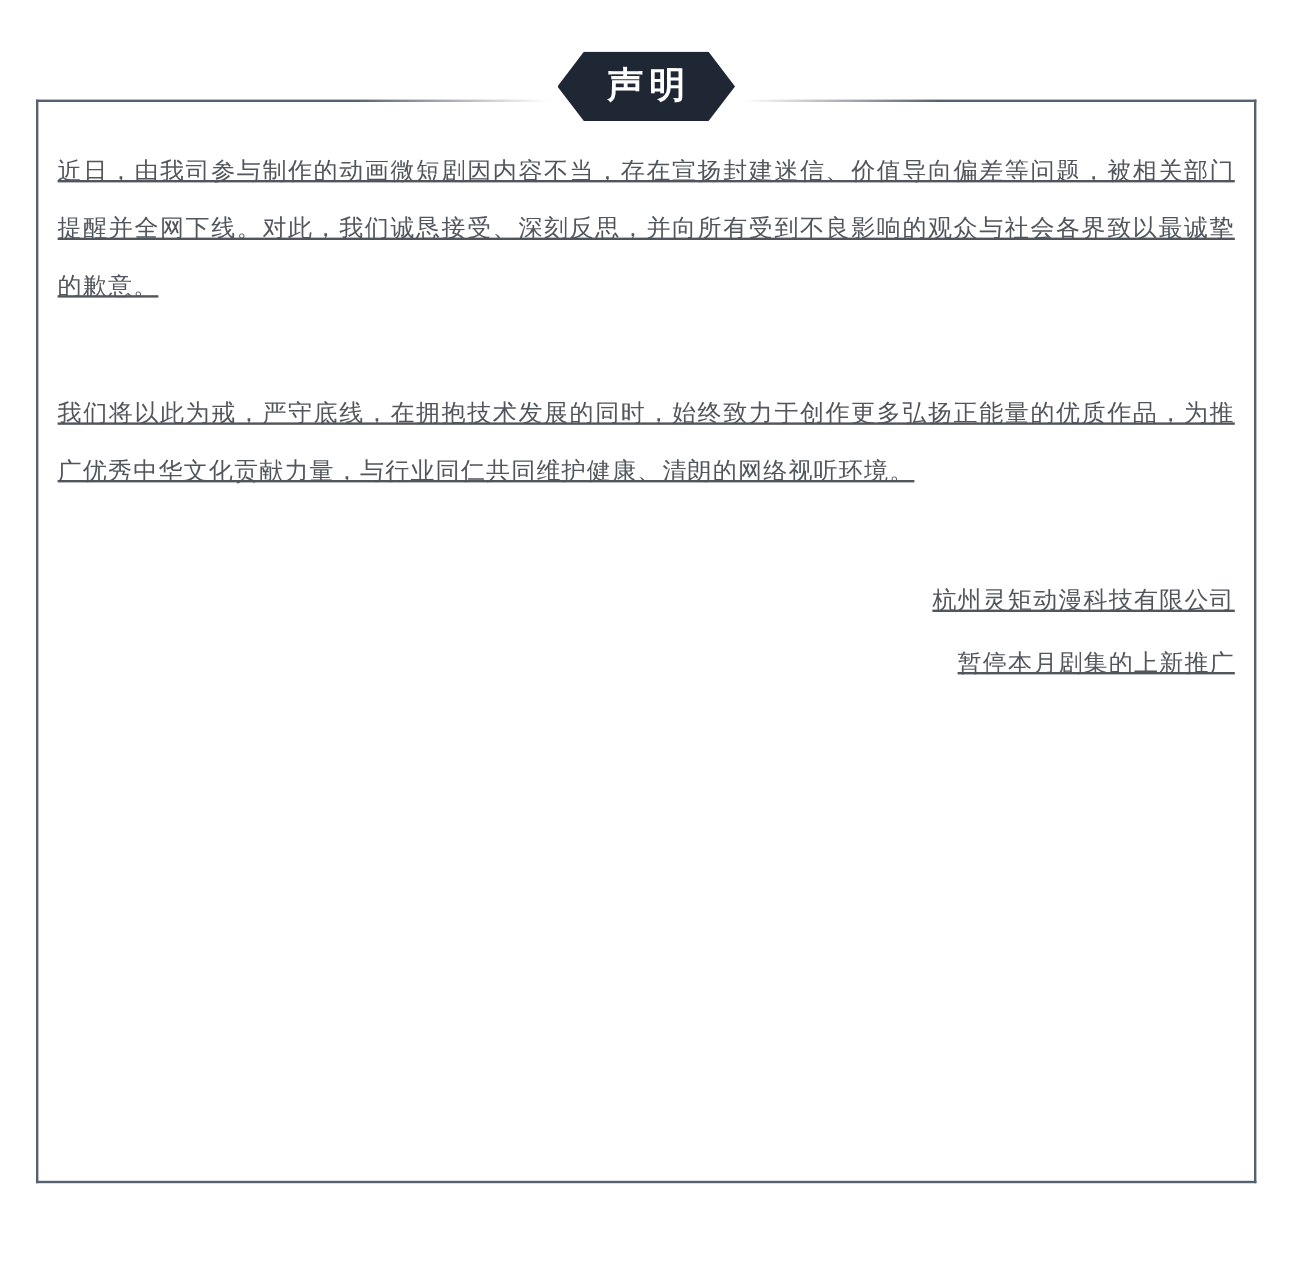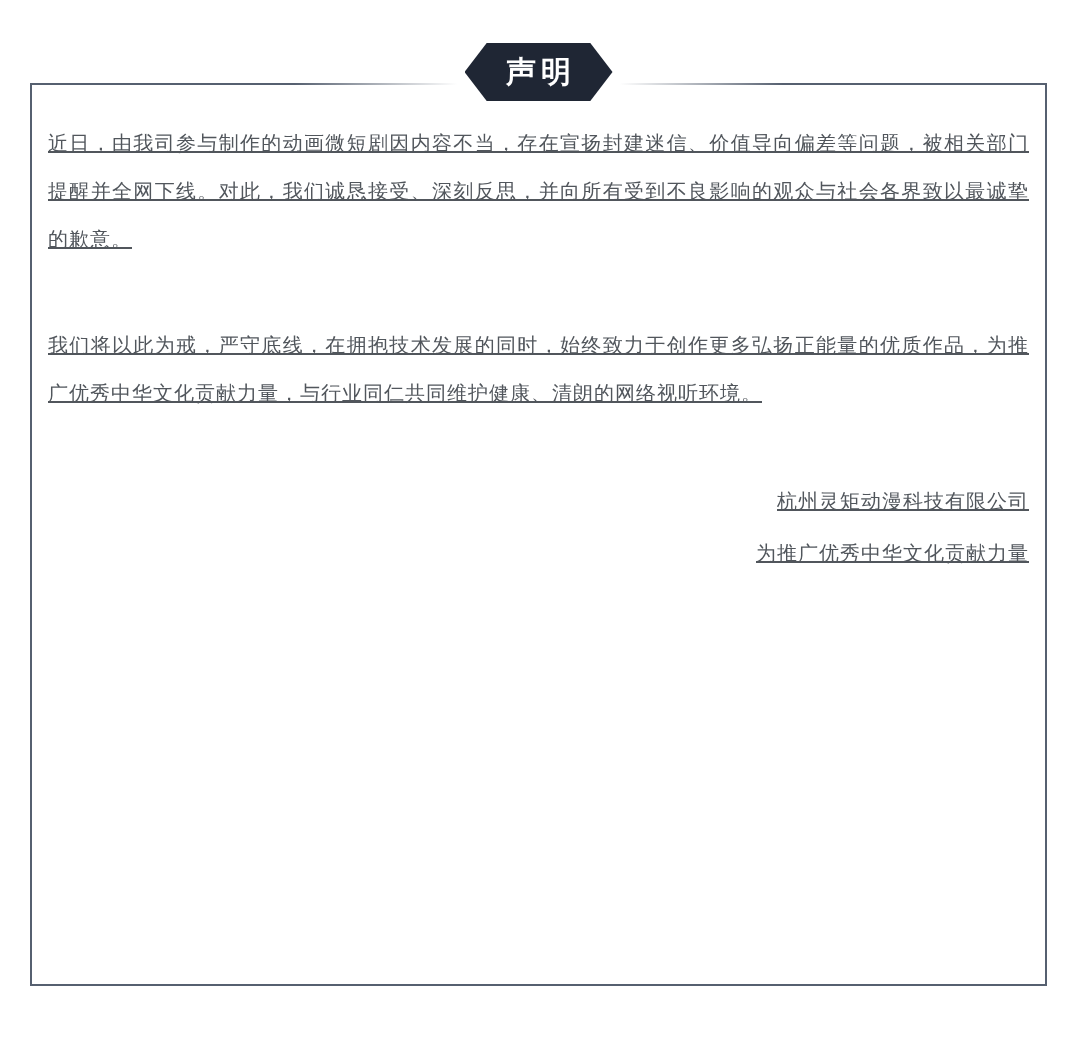--- a/index.html
+++ b/index.html
@@ -58,16 +58,16 @@
 
 <div class="statement-box">
   <div class="badge">
     <span class="badge-label">声明</span>
   </div>
   <div class="content">
     <p>近日，由我司参与制作的动画微短剧因内容不当，存在宣扬封建迷信、价值导向偏差等问题，被相关部门提醒并全网下线。对此，我们诚恳接受、深刻反思，并向所有受到不良影响的观众与社会各界致以最诚挚的歉意。</p>
     <p>我们将以此为戒，严守底线，在拥抱技术发展的同时，始终致力于创作更多弘扬正能量的优质作品，为推广优秀中华文化贡献力量，与行业同仁共同维护健康、清朗的网络视听环境。</p>
     <div class="signature">
       <div>杭州灵矩动漫科技有限公司</div>
-      <div>为推广优秀中华文化贡献力量</div>
+      <div>暂停本月剧集的上新推广</div>
     </div>
   </div>
 </div>
 
 </body></html>

